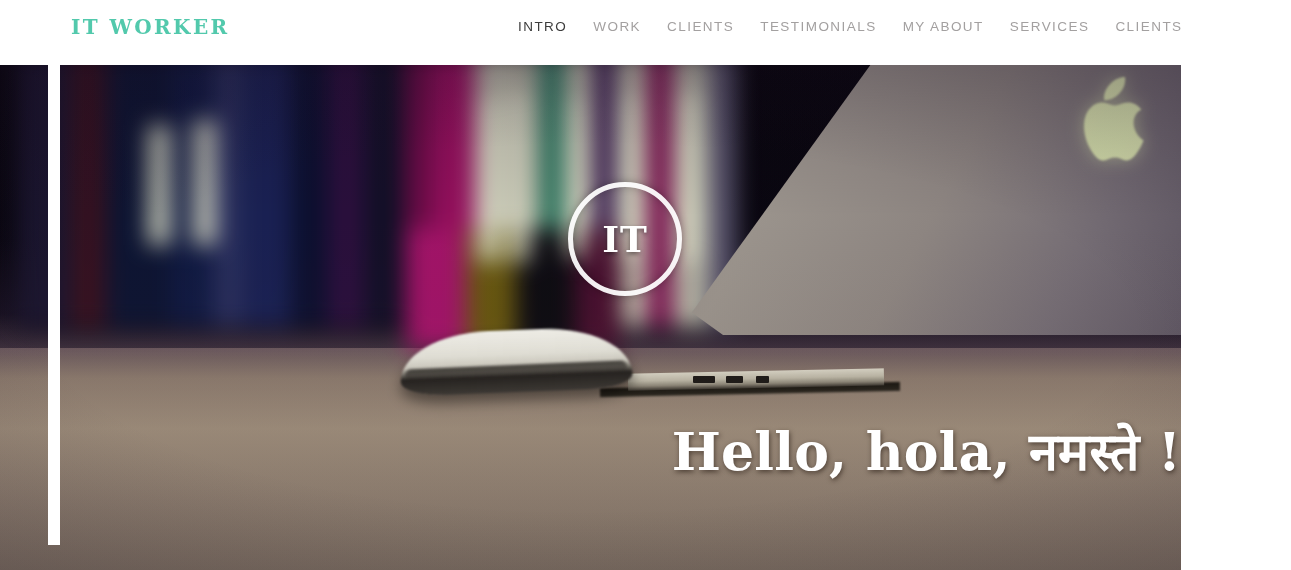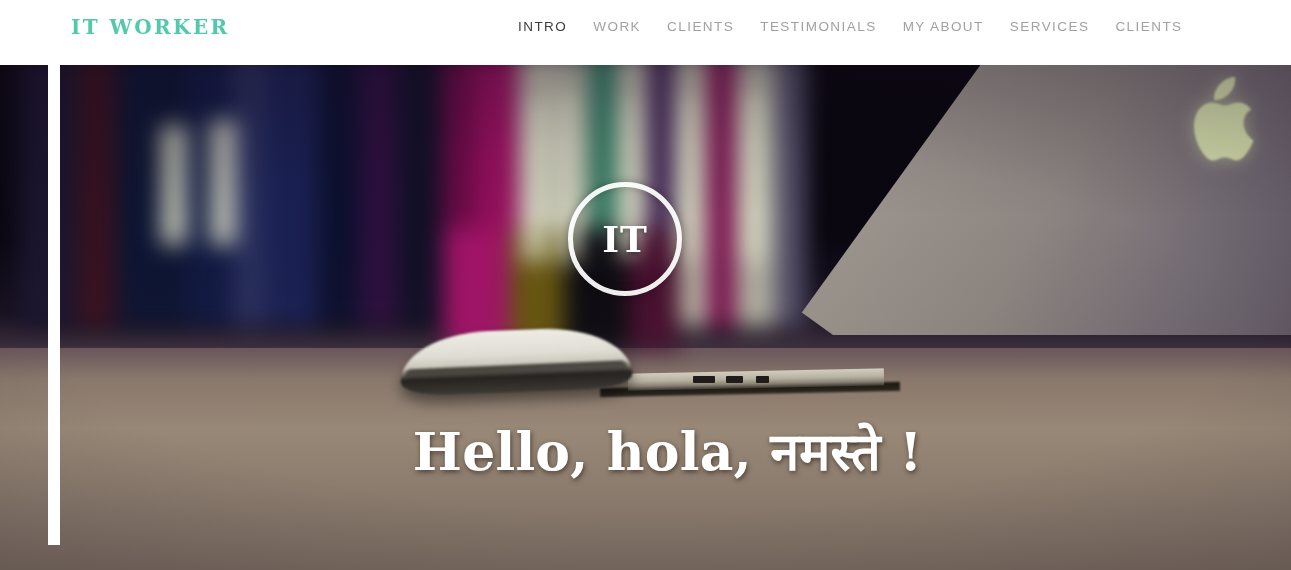--- a/index.html
+++ b/index.html
@@ -41,21 +41,21 @@
     padding:0 13px;
     white-space:nowrap;
     cursor:pointer;
   }
   .nav-link.active{ color:#3c3c3c; }
 
   
   .hero{
     position:absolute;
     top:65px; left:0;
-    width:1291px; height:505px;
+    width:1181px; height:505px;
     overflow:hidden;
     background:#1d4ed8;
   }
 
   
   .photo{
     position:absolute; inset:0;
     background:
       
       linear-gradient(to bottom,
@@ -180,21 +180,21 @@
     font-family:"DejaVu Serif", serif;
     font-weight:bold;
     font-size:36px;
     color:#ffffff;
     letter-spacing:1px;
     text-shadow:0 2px 4px rgba(0,0,0,.45);
   }
   .hero-title{
     position:absolute;
     left:0; right:0; top:360px;
-    text-align:center;
+    text-align:right;
     font-family:"DejaVu Serif", serif;
     font-weight:bold;
     font-size:52px;
     line-height:1.05;
     color:#ffffff;
     text-shadow:1px 2px 5px rgba(40,28,20,.65);
     letter-spacing:.2px;
     padding-left:44px;
   }
   .hero-sub{

